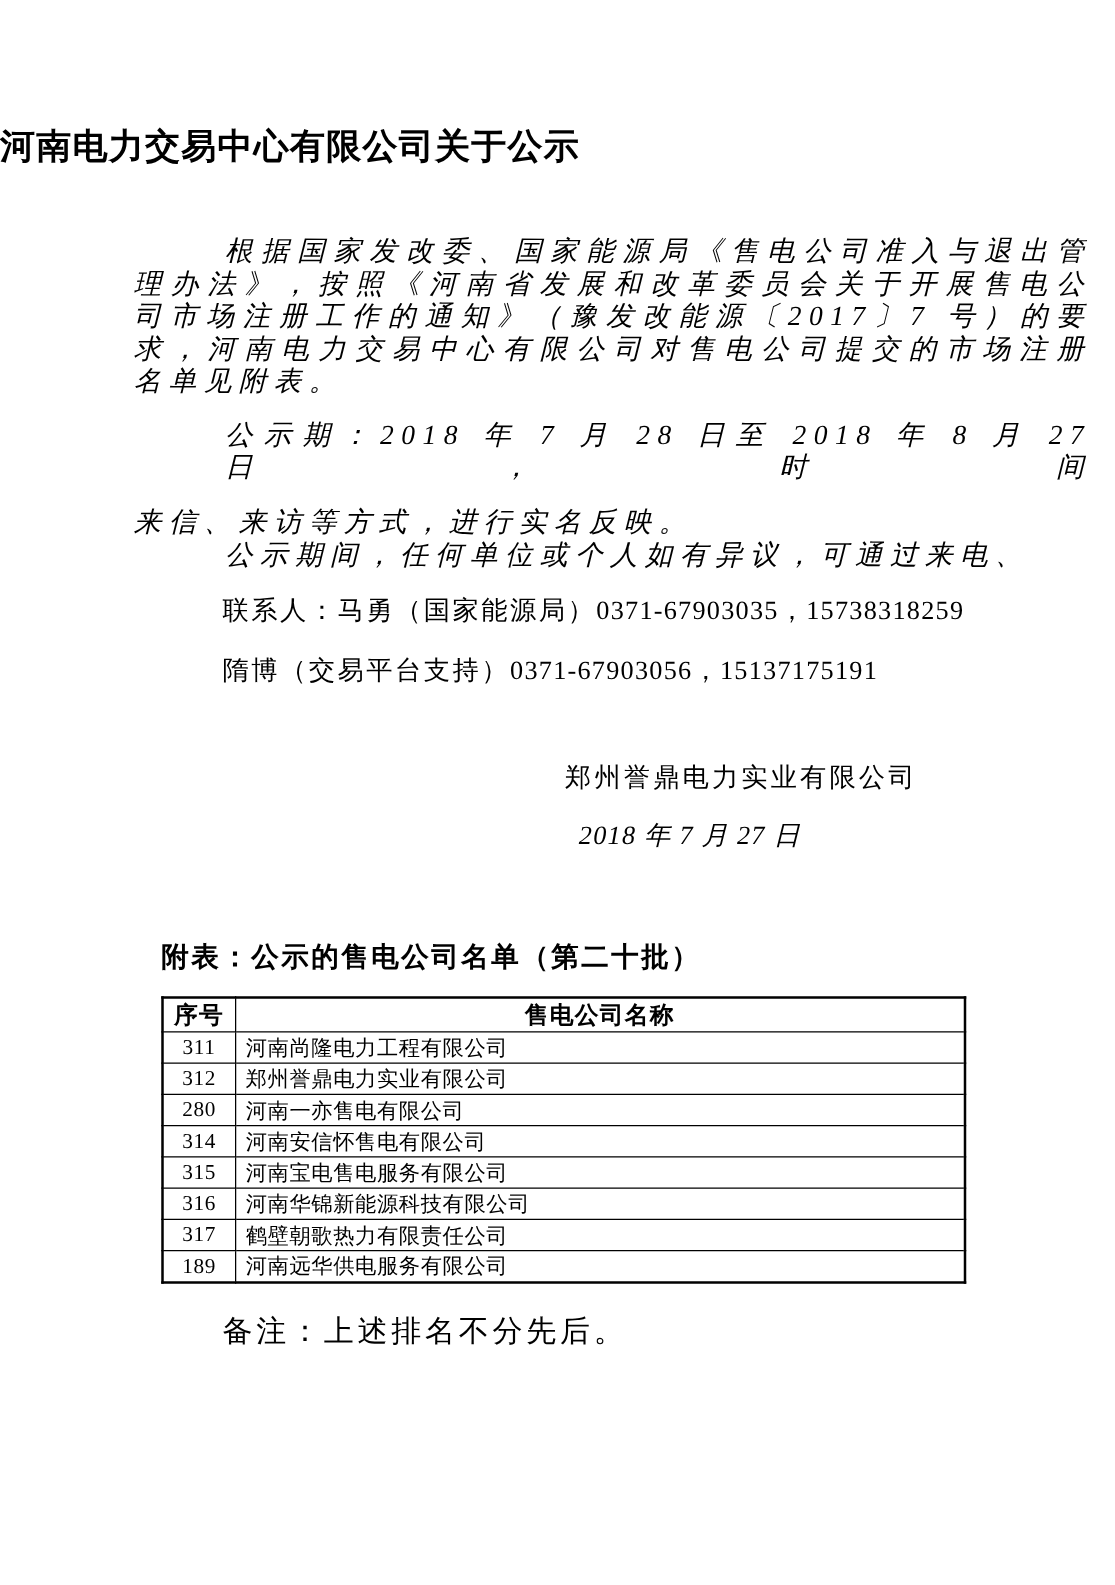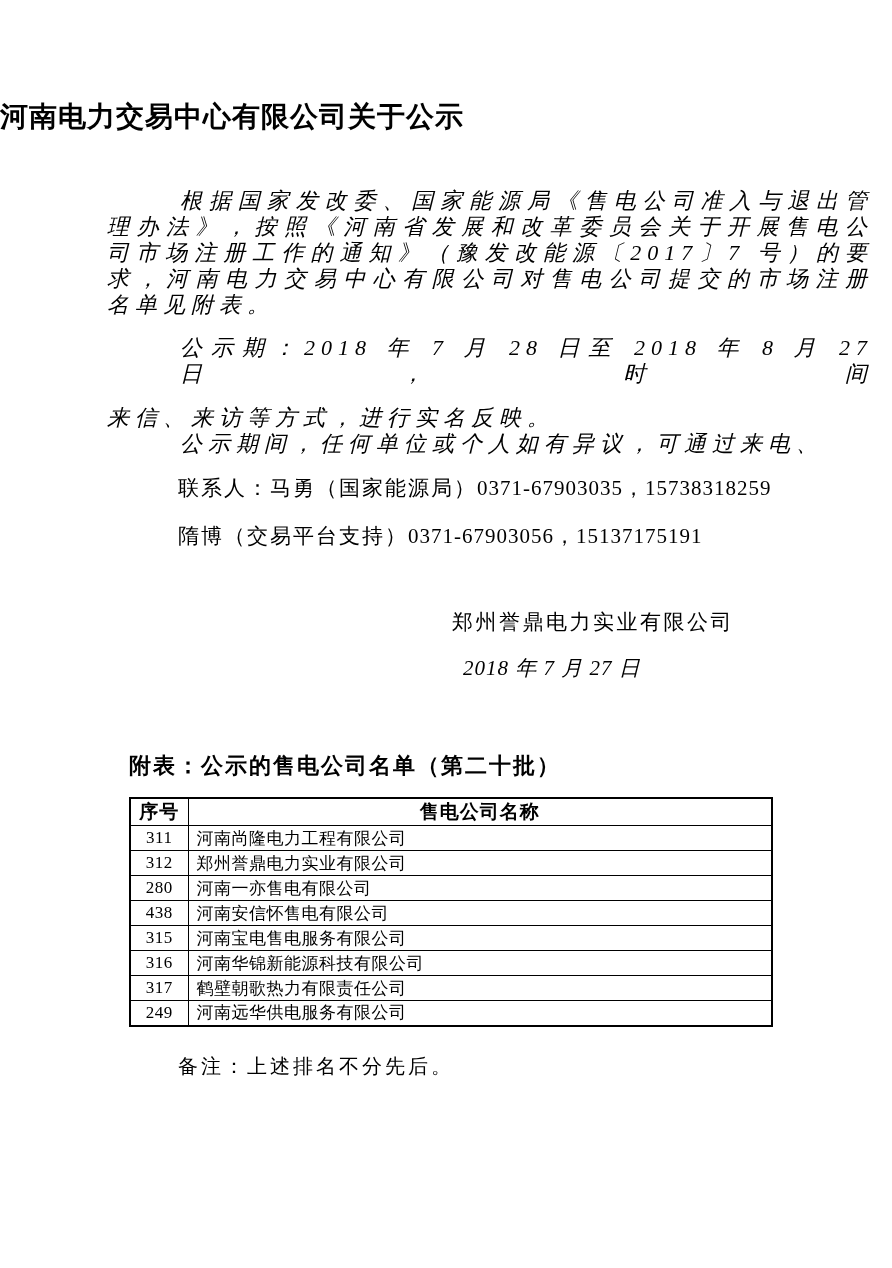--- a/index.html
+++ b/index.html
@@ -52,21 +52,21 @@
   table.company-table th, table.company-table td { border: 1px solid #000; vertical-align: middle; }
   table.company-table th {
     font-family: "Liberation Sans", "DejaVu Sans", sans-serif;
     font-weight: bold; font-size: 19px; height: 27px; text-align: center; letter-spacing: 1px; color: #000;
   }
   table.company-table td { height: 25px; font-size: 17px; color: #000; }
   td.row-num { text-align: center; letter-spacing: 0.5px; }
   td.row-name { padding-left: 8px; letter-spacing: 0.5px; }
   col.c-no { width: 58px; }
   
-  .remark { margin-top: 26px; margin-left: 178px; font-size: 20px; line-height: 26px; letter-spacing: 3px; color: #000; }
+  .remark { margin-top: 26px; margin-left: 178px; font-size: 24px; line-height: 26px; letter-spacing: 3px; color: #000; }
 </style>
 </head>
 <body>
 
 <div class="page">
 
   <div class="doc-title">
     <div class="t1">河南电力交易中心有限公司关于公示</div>
   </div>
 
@@ -117,37 +117,37 @@
     </tr>
         <tr>
       <td class="row-num">312</td>
       <td class="row-name">郑州誉鼎电力实业有限公司</td>
     </tr>
         <tr>
       <td class="row-num">280</td>
       <td class="row-name">河南一亦售电有限公司</td>
     </tr>
         <tr>
-      <td class="row-num">438</td>
+      <td class="row-num">314</td>
       <td class="row-name">河南安信怀售电有限公司</td>
     </tr>
         <tr>
       <td class="row-num">315</td>
       <td class="row-name">河南宝电售电服务有限公司</td>
     </tr>
         <tr>
       <td class="row-num">316</td>
       <td class="row-name">河南华锦新能源科技有限公司</td>
     </tr>
         <tr>
       <td class="row-num">317</td>
       <td class="row-name">鹤壁朝歌热力有限责任公司</td>
     </tr>
         <tr>
-      <td class="row-num">249</td>
+      <td class="row-num">189</td>
       <td class="row-name">河南远华供电服务有限公司</td>
     </tr>
       </tbody>
   </table>
 
   <div class="remark">备注：上述排名不分先后。</div>
 
 </div>
 
 </body></html>

